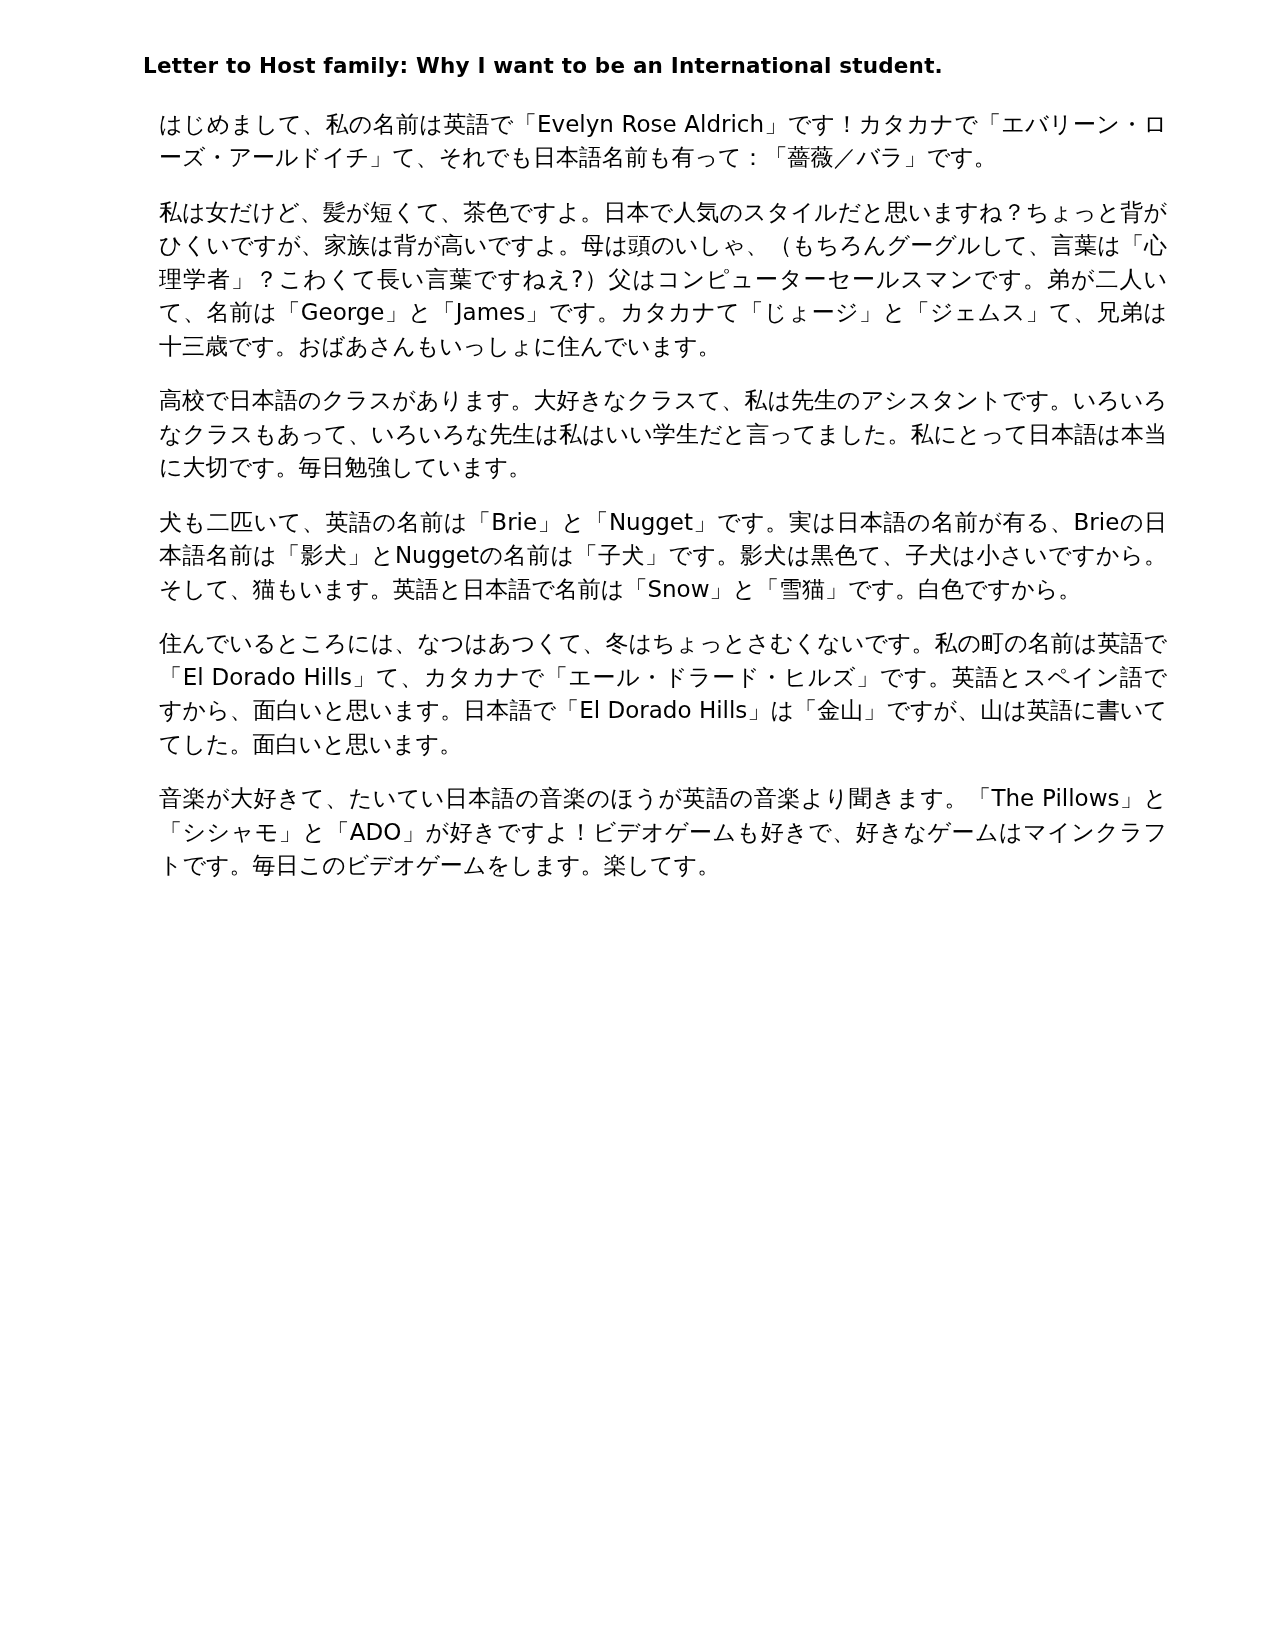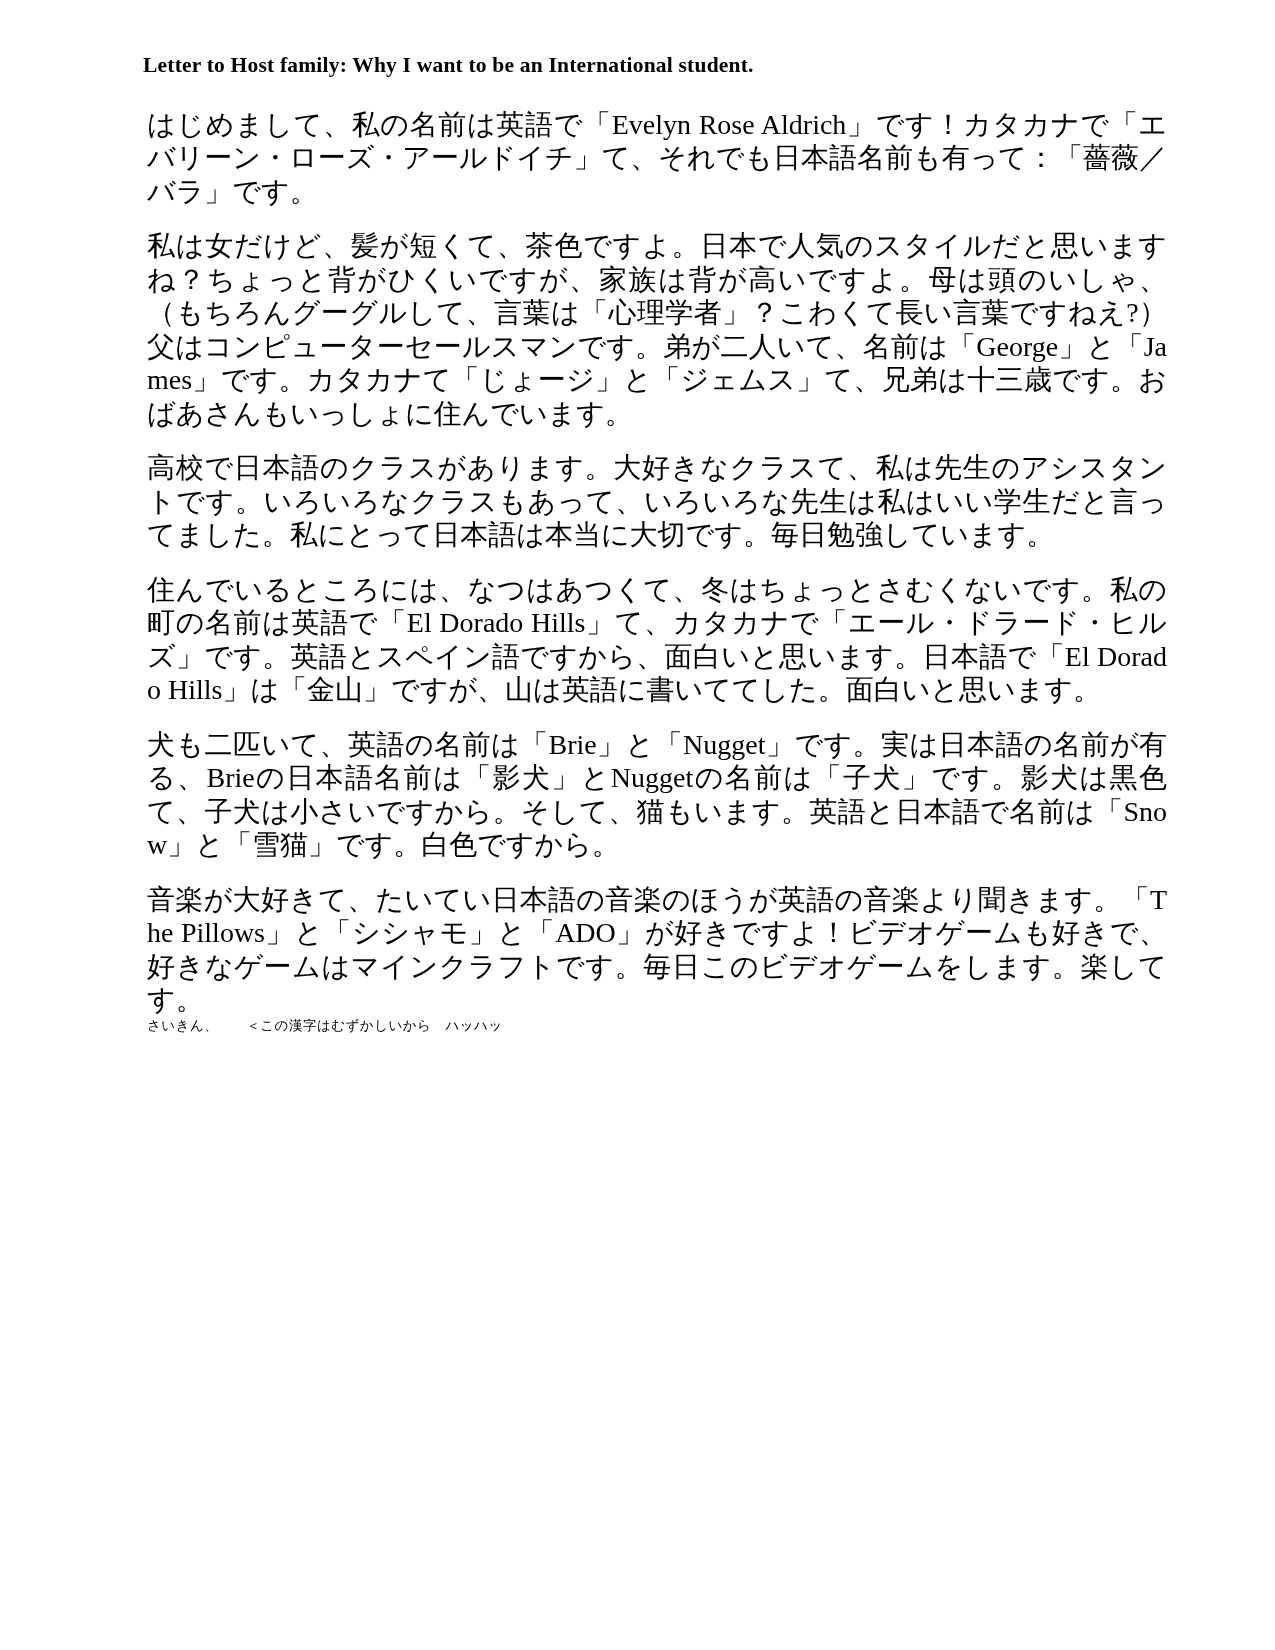--- a/index.html
+++ b/index.html
@@ -14,34 +14,33 @@
     color: #000000;
     -webkit-font-smoothing: antialiased;
   }
   .page {
     position: relative;
     width: 1275px;
     height: 1650px;
     box-sizing: border-box;
     padding: 52px 108px 0 143px;
     background: #ffffff;
-    font-family: Liberation Serif, serif;
   }
   .doc-title {
     font-size: 21.5px;
     font-weight: 600;
     letter-spacing: 0.2px;
     line-height: 1.3;
     margin: 0 0 28px 0;
     white-space: nowrap;
   }
   .para {
-    font-size: 28px;
+    font-size: 23px;
     line-height: 33.5px;
-    margin: 0 0 21px 4px;
+    margin: 0 0 21px 16px;
     text-align: justify;
     text-justify: inter-character;
     word-break: break-all;
     letter-spacing: 0px;
   }
   .para:last-of-type {
     margin-bottom: 0;
   }
   .annot-block {
     margin: 0 0 21px 0;
@@ -67,25 +66,24 @@
 
   <h1 class="doc-title">Letter to Host family: Why I want to be an International student.</h1>
 
   <p class="para">はじめまして、私の名前は英語で「Evelyn Rose Aldrich」です！カタカナで「エバリーン・ローズ・アールドイチ」て、それでも日本語名前も有って：「薔薇／バラ」です。</p>
 
 
   <p class="para">私は女だけど、髪が短くて、茶色ですよ。日本で人気のスタイルだと思いますね？ちょっと背がひくいですが、家族は背が高いですよ。母は頭のいしゃ、（もちろんグーグルして、言葉は「心理学者」？こわくて長い言葉ですねえ?）父はコンピューターセールスマンです。弟が二人いて、名前は「George」と「James」です。カタカナて「じょージ」と「ジェムス」て、兄弟は十三歳です。おばあさんもいっしょに住んでいます。</p>
 
   <p class="para">高校で日本語のクラスがあります。大好きなクラスて、私は先生のアシスタントです。いろいろなクラスもあって、いろいろな先生は私はいい学生だと言ってました。私にとって日本語は本当に大切です。毎日勉強しています。</p>
 
+  <p class="para">犬も二匹いて、英語の名前は「Brie」と「Nugget」です。実は日本語の名前が有る、Brieの日本語名前は「影犬」とNuggetの名前は「子犬」です。影犬は黒色て、子犬は小さいですから。そして、猫もいます。英語と日本語で名前は「Snow」と「雪猫」です。白色ですから。</p>
+
   <p class="para">住んでいるところには、なつはあつくて、冬はちょっとさむくないです。私の町の名前は英語で「El Dorado Hills」て、カタカナで「エール・ドラード・ヒルズ」です。英語とスペイン語ですから、面白いと思います。日本語で「El Dorado Hills」は「金山」ですが、山は英語に書いててした。面白いと思います。</p>
-
-  <p class="para">犬も二匹いて、英語の名前は「Brie」と「Nugget」です。実は日本語の名前が有る、Brieの日本語名前は「影犬」とNuggetの名前は「子犬」です。影犬は黒色て、子犬は小さいですから。そして、猫もいます。英語と日本語で名前は「Snow」と「雪猫」です。白色ですから。</p>
 
   <p class="para gap-para">音楽が大好きて、たいてい日本語の音楽のほうが英語の音楽より聞きます。「The Pillows」と「シシャモ」と「ADO」が好きですよ！ビデオゲームも好きで、好きなゲームはマインクラフトです。毎日このビデオゲームをします。楽してす。</p>
 
   <div class="annot-block">
-    <div class="annot-line">さいきん、　　＜この漢字はむずかしいから　ハッハッ</div>
   </div>
 
 
 
 </div>
 
 </body></html>

